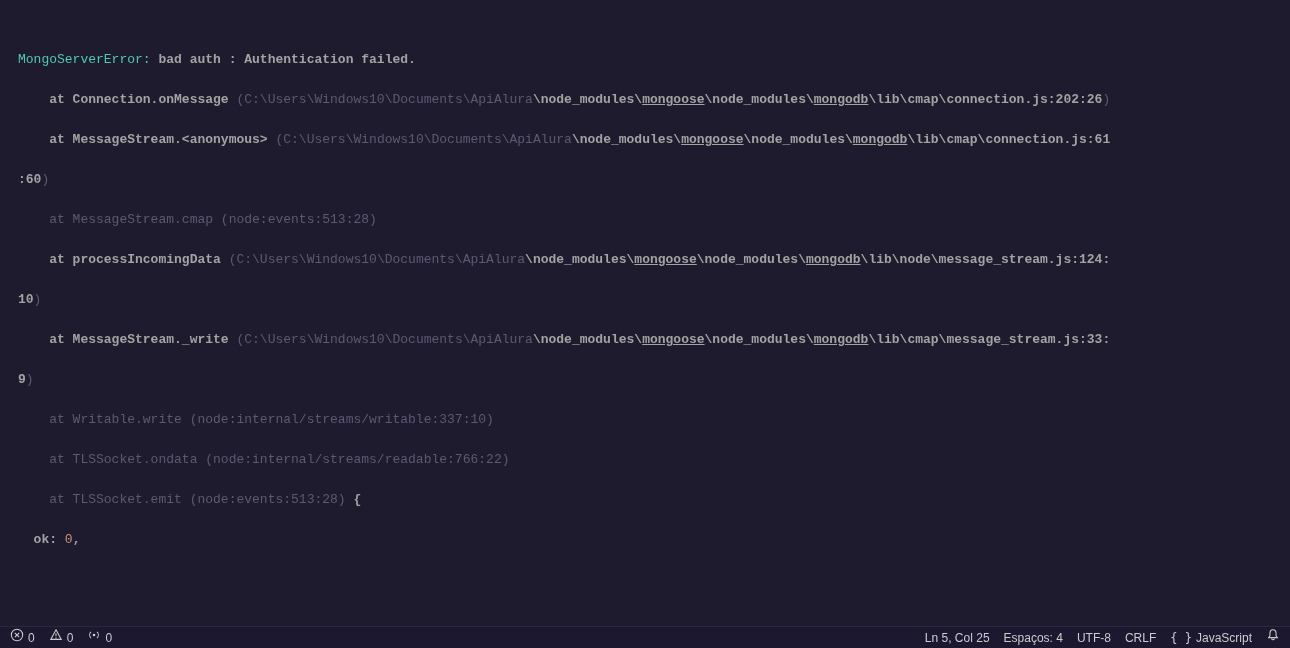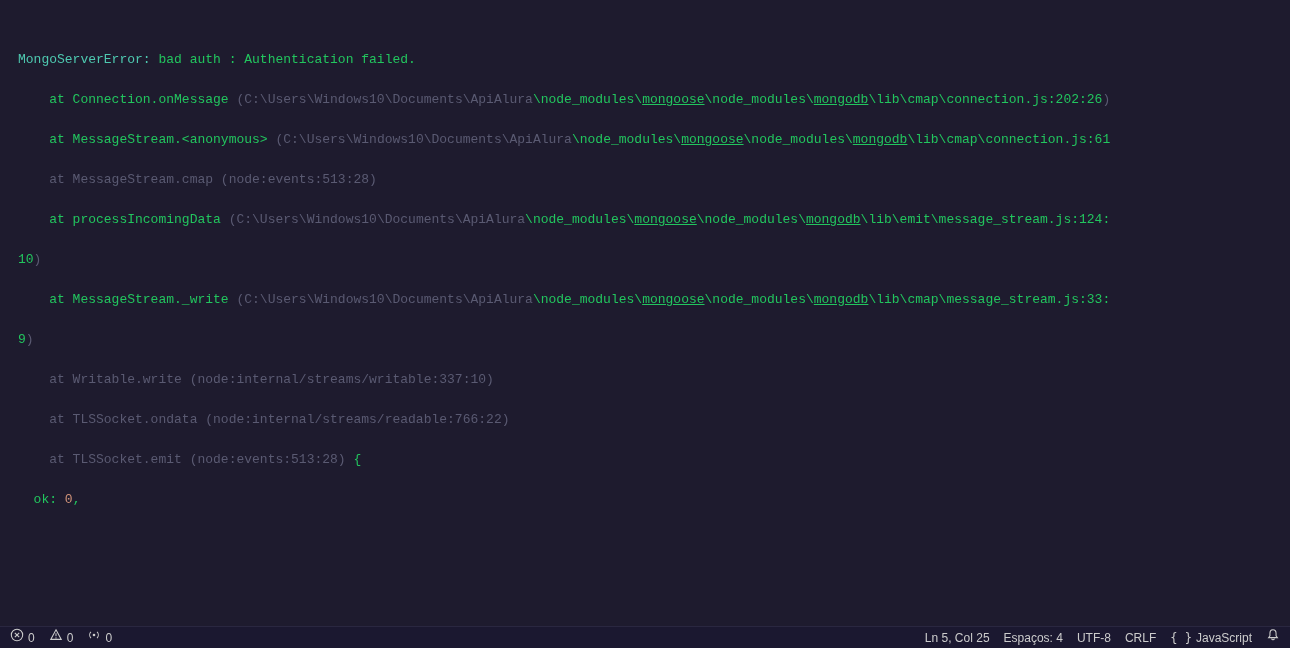--- a/index.html
+++ b/index.html
@@ -15,21 +15,21 @@
     display: flex;
     flex-direction: column;
   }
   .terminal {
     flex: 1;
     padding: 30px 0 0 18px;
     white-space: pre;
     overflow: hidden;
   }
   .ln { display: block; }
-  .w { color: #22c55e; }
+  .w { color: #a3a3a3; font-weight: bold; }
   .dim { color: #5a5a72; }
   .cyan { color: #4ec9b0; margin-top: 20px; }
   .num { color: #ce9178; }
   .u { text-decoration: underline; }
   .statusbar {
     height: 22px;
     background: #1b1830;
     border-top: 1px solid #2a2740;
     display: flex;
     justify-content: space-between;
@@ -44,22 +44,23 @@
   .icon { display:inline-block; }
   .braces { font-family: monospace; }
 </style>
 </head>
 <body>
 
 <div class="terminal">
 <span class="ln"><span class="cyan">MongoServerError: </span><span class="w">bad auth : Authentication failed.</span></span>
 <span class="ln"><span class="w">    at </span><span class="w">Connection.onMessage </span><span class="dim">(</span><span class="dim">C:\Users\Windows10\Documents\ApiAlura</span><span class="w">\node_modules\</span><span class="w u">mongoose</span><span class="w">\node_modules\</span><span class="w u">mongodb</span><span class="w">\lib\cmap\connection.js:202:26</span><span class="dim">)</span></span>
 <span class="ln"><span class="w">    at </span><span class="w">MessageStream.&lt;anonymous&gt; </span><span class="dim">(</span><span class="dim">C:\Users\Windows10\Documents\ApiAlura</span><span class="w">\node_modules\</span><span class="w u">mongoose</span><span class="w">\node_modules\</span><span class="w u">mongodb</span><span class="w">\lib\cmap\connection.js:61</span></span>
+<span class="ln"><span class="w">:60</span><span class="dim">)</span></span>
 <span class="ln"><span class="dim">    at MessageStream.cmap (node:events:513:28)</span></span>
-<span class="ln"><span class="w">    at </span><span class="w">processIncomingData </span><span class="dim">(</span><span class="dim">C:\Users\Windows10\Documents\ApiAlura</span><span class="w">\node_modules\</span><span class="w u">mongoose</span><span class="w">\node_modules\</span><span class="w u">mongodb</span><span class="w">\lib\emit\message_stream.js:124:</span></span>
+<span class="ln"><span class="w">    at </span><span class="w">processIncomingData </span><span class="dim">(</span><span class="dim">C:\Users\Windows10\Documents\ApiAlura</span><span class="w">\node_modules\</span><span class="w u">mongoose</span><span class="w">\node_modules\</span><span class="w u">mongodb</span><span class="w">\lib\node\message_stream.js:124:</span></span>
 <span class="ln"><span class="w">10</span><span class="dim">)</span></span>
 <span class="ln"><span class="w">    at </span><span class="w">MessageStream._write </span><span class="dim">(</span><span class="dim">C:\Users\Windows10\Documents\ApiAlura</span><span class="w">\node_modules\</span><span class="w u">mongoose</span><span class="w">\node_modules\</span><span class="w u">mongodb</span><span class="w">\lib\cmap\message_stream.js:33:</span></span>
 <span class="ln"><span class="w">9</span><span class="dim">)</span></span>
 <span class="ln"><span class="dim">    at Writable.write (node:internal/streams/writable:337:10)</span></span>
 <span class="ln"><span class="dim">    at TLSSocket.ondata (node:internal/streams/readable:766:22)</span></span>
 <span class="ln"><span class="dim">    at TLSSocket.emit (node:events:513:28) </span><span class="w">{</span></span>
 <span class="ln"><span class="w">  ok: </span><span class="num">0</span><span class="w">,</span></span>
 
 
 

